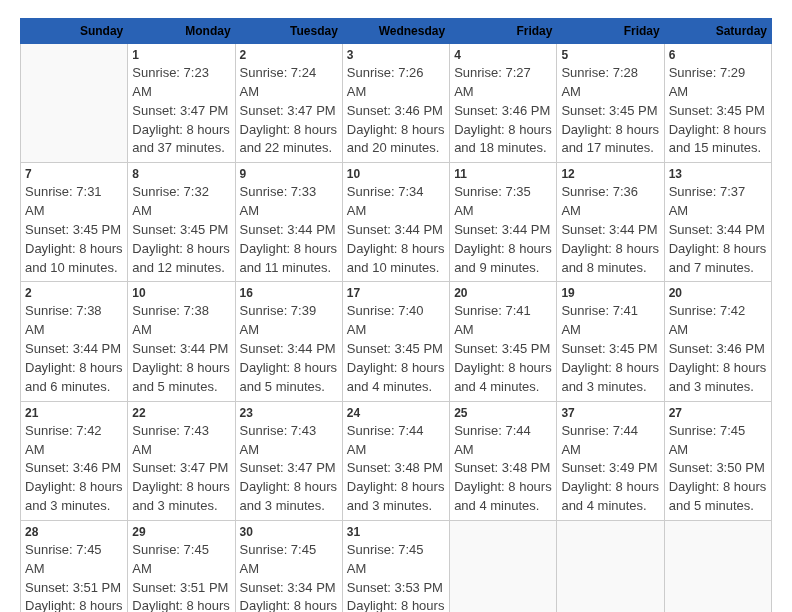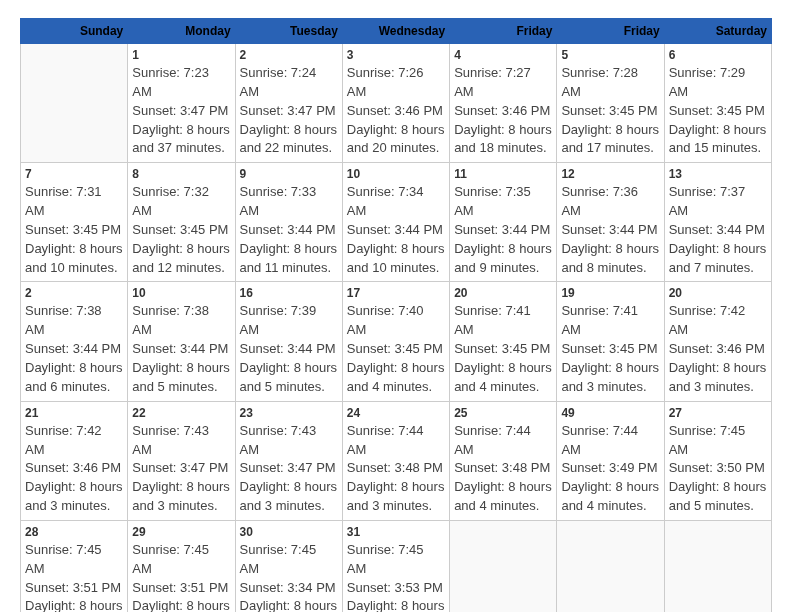--- a/index.html
+++ b/index.html
@@ -212,21 +212,21 @@
           </td>
           <td>
             <span class="day-num">24</span>
             <div class="day-info"><span>Sunrise: 7:44 AM</span><br><span>Sunset: 3:48 PM</span><br><span>Daylight: 8 hours</span><br><span>and 3 minutes.</span></div>
           </td>
           <td>
             <span class="day-num">25</span>
             <div class="day-info"><span>Sunrise: 7:44 AM</span><br><span>Sunset: 3:48 PM</span><br><span>Daylight: 8 hours</span><br><span>and 4 minutes.</span></div>
           </td>
           <td>
-            <span class="day-num">49</span>
+            <span class="day-num">37</span>
             <div class="day-info"><span>Sunrise: 7:44 AM</span><br><span>Sunset: 3:49 PM</span><br><span>Daylight: 8 hours</span><br><span>and 4 minutes.</span></div>
           </td>
           <td>
             <span class="day-num">27</span>
             <div class="day-info"><span>Sunrise: 7:45 AM</span><br><span>Sunset: 3:50 PM</span><br><span>Daylight: 8 hours</span><br><span>and 5 minutes.</span></div>
           </td>
         </tr>
         <tr>
           <td>
             <span class="day-num">28</span>

